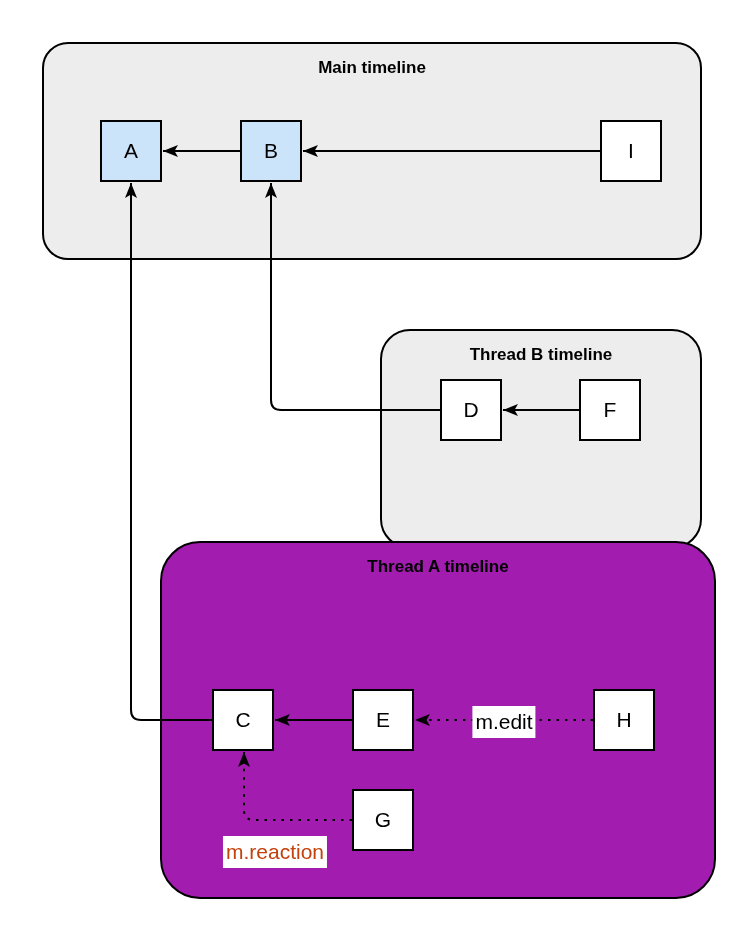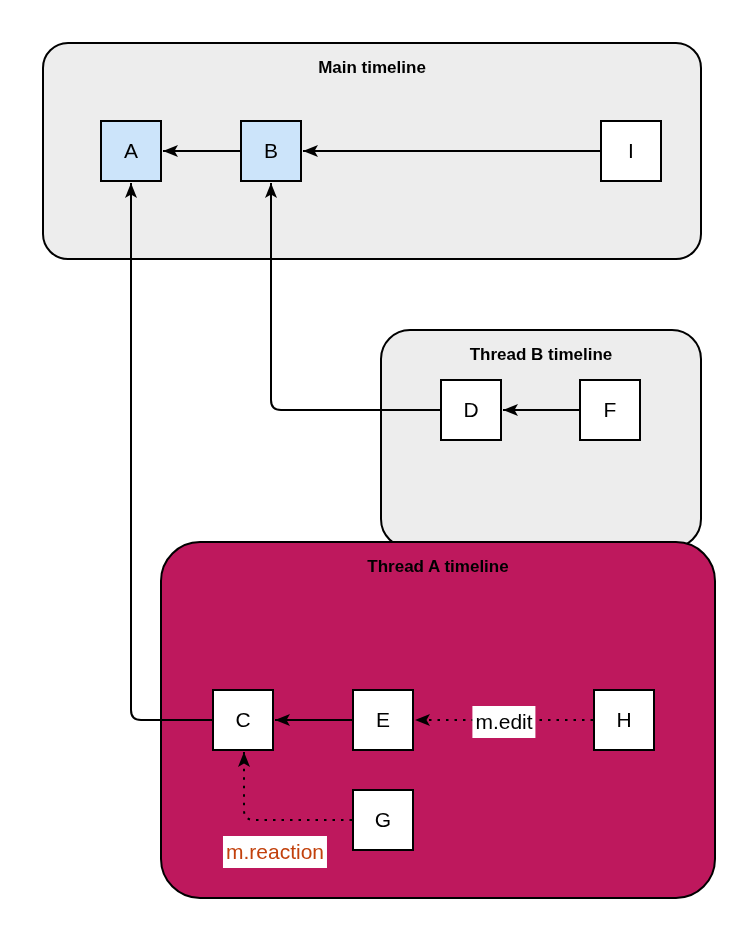--- a/index.html
+++ b/index.html
@@ -79,21 +79,21 @@
       <path class="edge" d="M 352 720 L 275 720" stroke="#000000" marker-end="url(#arrowhead)"></path>
       <path class="edge dotted" d="M 593 720 L 415 720" stroke="#000000" marker-end="url(#arrowhead)"></path>
       <path class="edge dotted" d="M 352 820 L 254 820 Q 244 820 244 810 L 244 752" stroke="#000000" marker-end="url(#arrowhead)"></path>
     </svg>
 <div class="tl-container" style="left: 42px; top: 42px; width: 660px; height: 218px; border-radius: 26px; background: rgb(237, 237, 237); border-color: rgb(0, 0, 0);">
       <div class="tl-title">Main timeline</div>
     </div>
     <div class="tl-container" style="left: 380px; top: 300px; width: 322px; height: 220px; border-radius: 30px; background: rgb(237, 237, 237); border-color: rgb(0, 0, 0); margin-top: 29px;">
       <div class="tl-title">Thread B timeline</div>
     </div>
-    <div class="tl-container" style="left: 160px; top: 541px; width: 556px; height: 358px; border-radius: 40px; background: #be185d; border-color: rgb(0, 0, 0);">
+    <div class="tl-container" style="left: 160px; top: 541px; width: 556px; height: 358px; border-radius: 40px; background: #a21caf; border-color: rgb(0, 0, 0);">
       <div class="tl-title">Thread A timeline</div>
     </div>
     <div class="edge-label" style="left: 504px; top: 722px; background: rgb(255, 255, 255); color: rgb(0, 0, 0);">m.edit</div>
     <div class="edge-label" style="left: 275px; top: 852px; background: rgb(255, 255, 255); color: #c2410c;">m.reaction</div>
     <div class="node" style="left: 100px; top: 120px; background: rgb(204, 228, 250); border-color: rgb(0, 0, 0); color: rgb(0, 0, 0);">A</div>
     <div class="node" style="left: 240px; top: 120px; background: rgb(204, 228, 250); border-color: rgb(0, 0, 0); color: rgb(0, 0, 0);">B</div>
     <div class="node" style="left: 600px; top: 120px; background: rgb(255, 255, 255); border-color: rgb(0, 0, 0); color: rgb(0, 0, 0);">I</div>
     <div class="node" style="left: 440px; top: 379px; background: rgb(255, 255, 255); border-color: rgb(0, 0, 0); color: rgb(0, 0, 0);">D</div>
     <div class="node" style="left: 579px; top: 379px; background: rgb(255, 255, 255); border-color: rgb(0, 0, 0); color: rgb(0, 0, 0);">F</div>
     <div class="node" style="left: 212px; top: 689px; background: rgb(255, 255, 255); border-color: rgb(0, 0, 0); color: rgb(0, 0, 0);">C</div>

